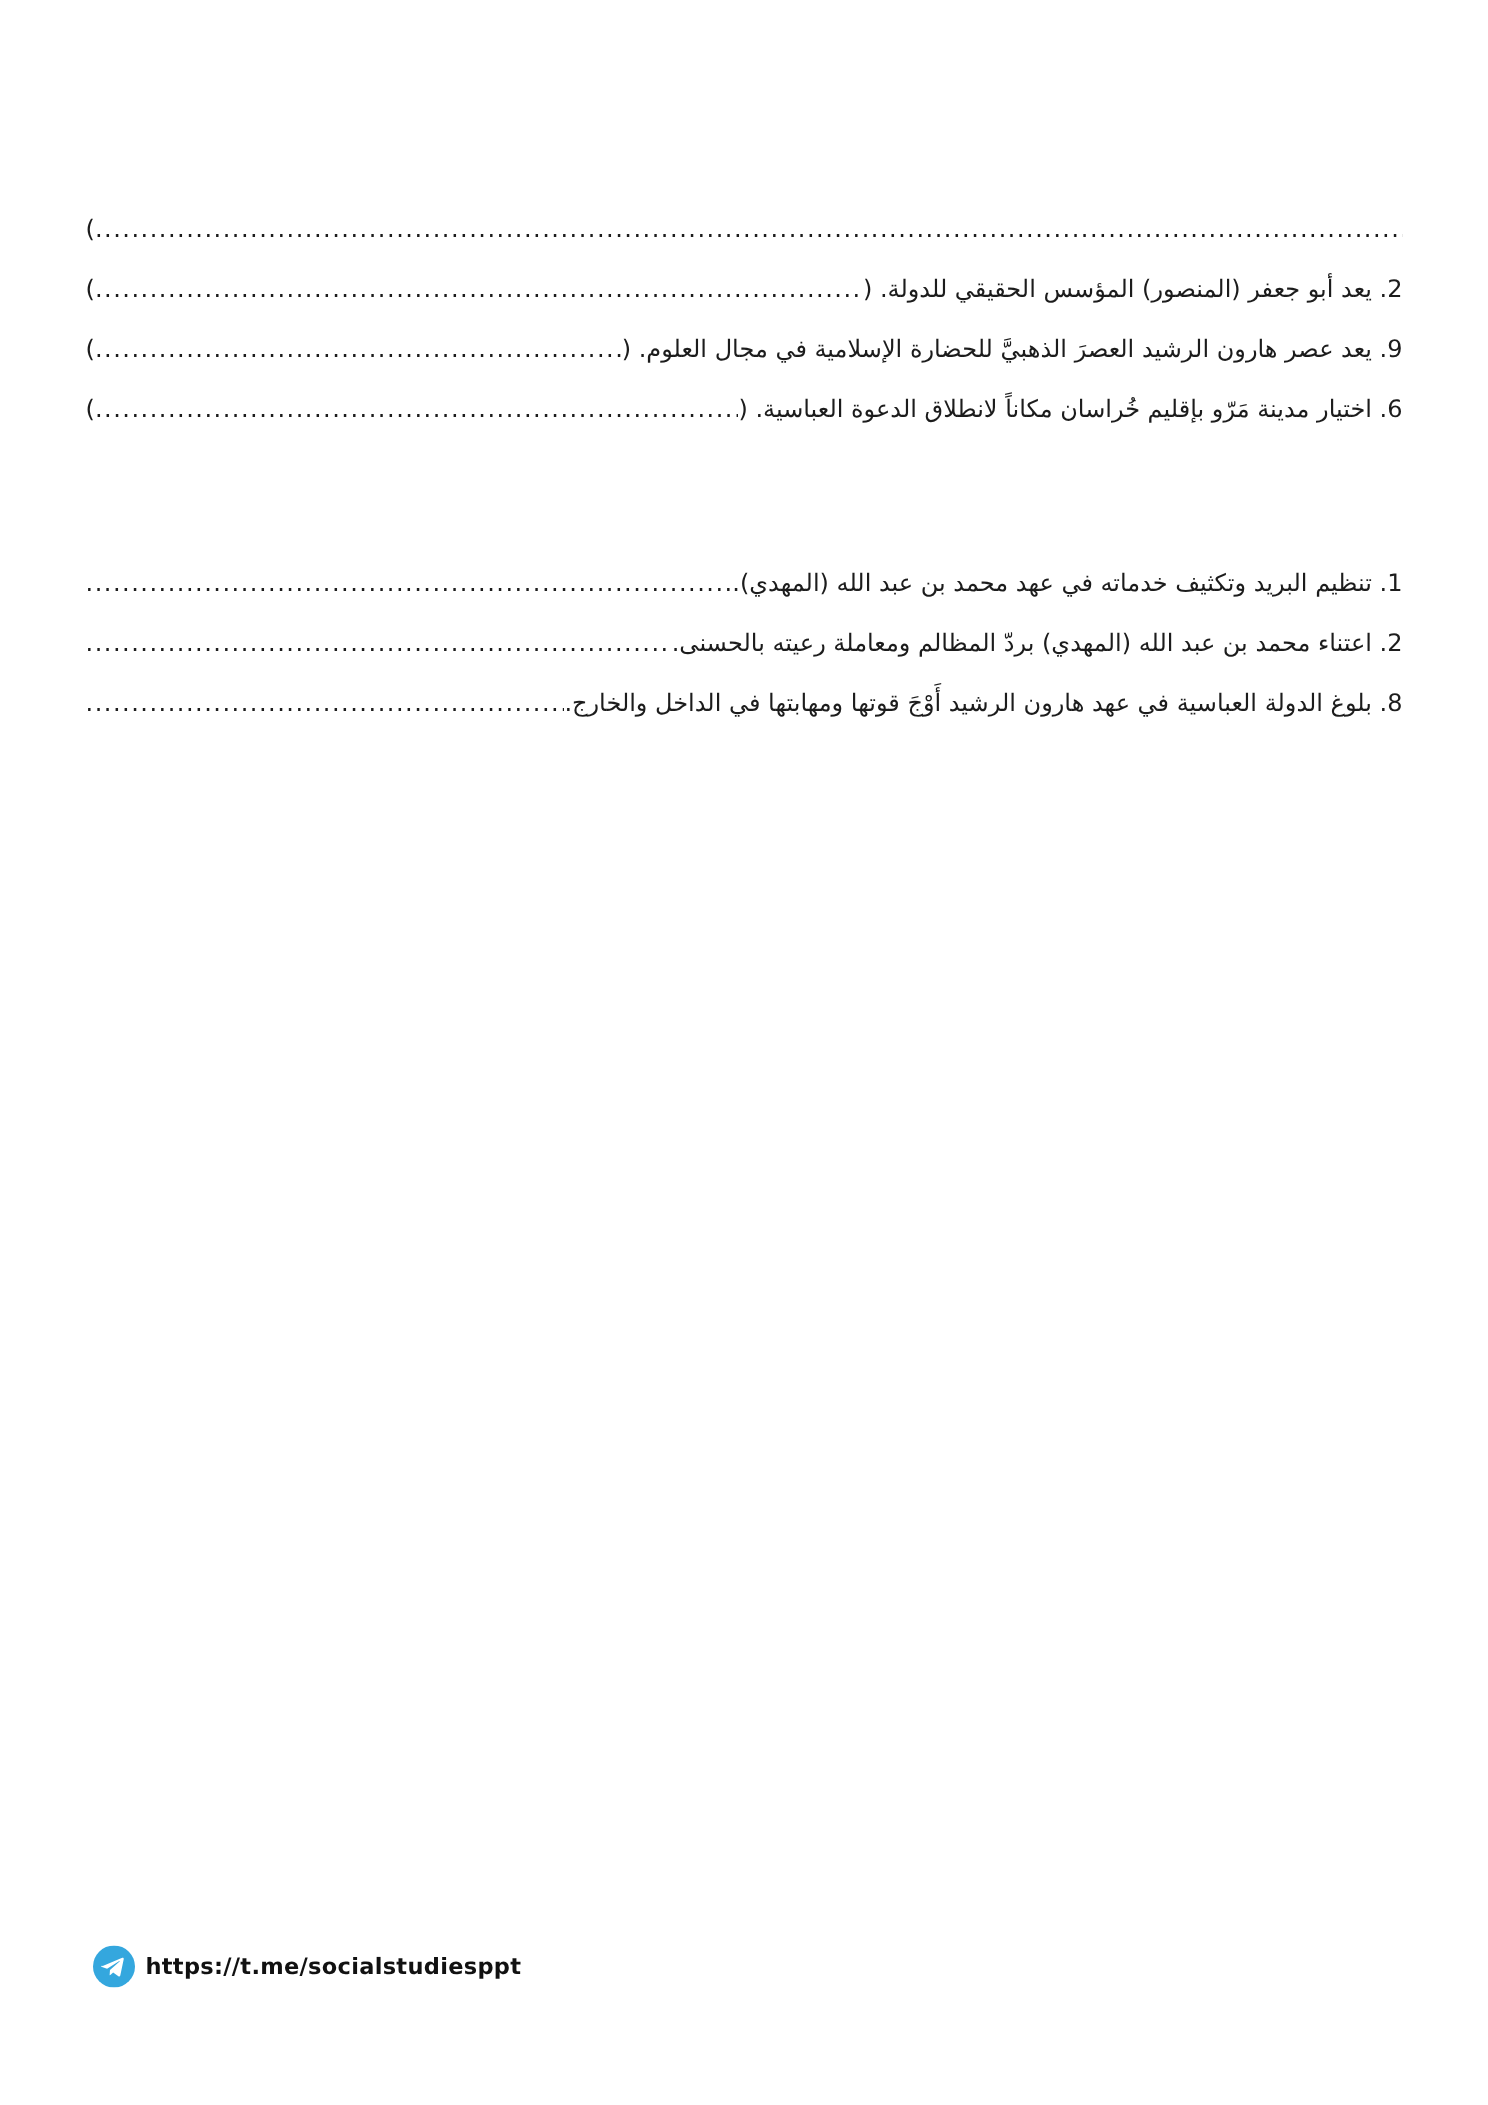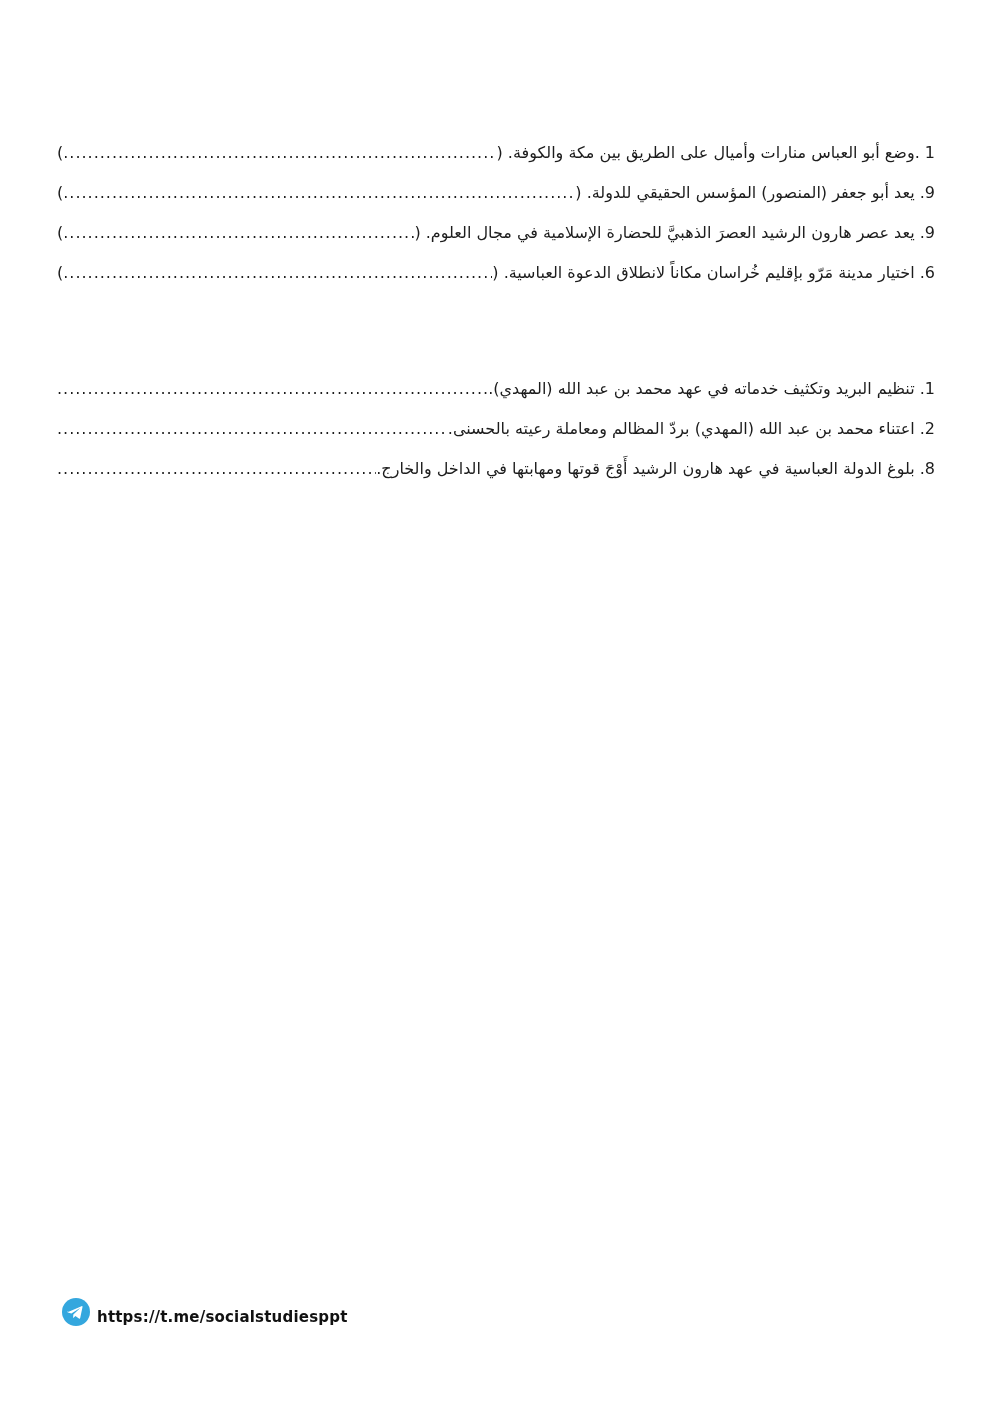--- a/index.html
+++ b/index.html
@@ -58,21 +58,21 @@
     flex: 0 0 auto;
     direction: ltr;
     unicode-bidi: isolate;
   }
   .footer {
     position: absolute;
     left: 62px;
     top: 1296px;
     height: 30px;
     display: flex;
-    align-items: flex-end;
+    align-items: center;
     gap: 7px;
     direction: ltr;
     text-decoration: none;
     color: #111111;
   }
   .footer .tg-icon { width: 28px; height: 28px; display: block; }
   .footer .url-text {
     font-size: 15px;
     font-weight: 700;
     font-family: "DejaVu Sans", sans-serif;
@@ -81,26 +81,25 @@
   }
 </style>
 </head>
 <body>
 
 <div class="page">
 
 
   <div class="items-block" style="top: 132px;">
     <div class="item-row">
-      <span class="item-text">1 .وضع أبو العباس منارات وأميال على الطريق بين مكة والكوفة. (</span>
       <span class="dots-fill">................................................................................................................................................................................................................................................................................................</span>
       <span class="close-paren">(</span>
     </div>
     <div class="item-row">
-      <span class="item-text">9. يعد أبو جعفر (المنصور) المؤسس الحقيقي للدولة. (</span>
+      <span class="item-text">2. يعد أبو جعفر (المنصور) المؤسس الحقيقي للدولة. (</span>
       <span class="dots-fill">................................................................................................................................................................................................................................................................................................</span>
       <span class="close-paren">(</span>
     </div>
     <div class="item-row">
       <span class="item-text">9. يعد عصر هارون الرشيد العصرَ الذهبيَّ للحضارة الإسلامية في مجال العلوم. (</span>
       <span class="dots-fill">................................................................................................................................................................................................................................................................................................</span>
       <span class="close-paren">(</span>
     </div>
     <div class="item-row">
       <span class="item-text">6. اختيار مدينة مَرّو بإقليم خُراسان مكاناً لانطلاق الدعوة العباسية. (</span>

